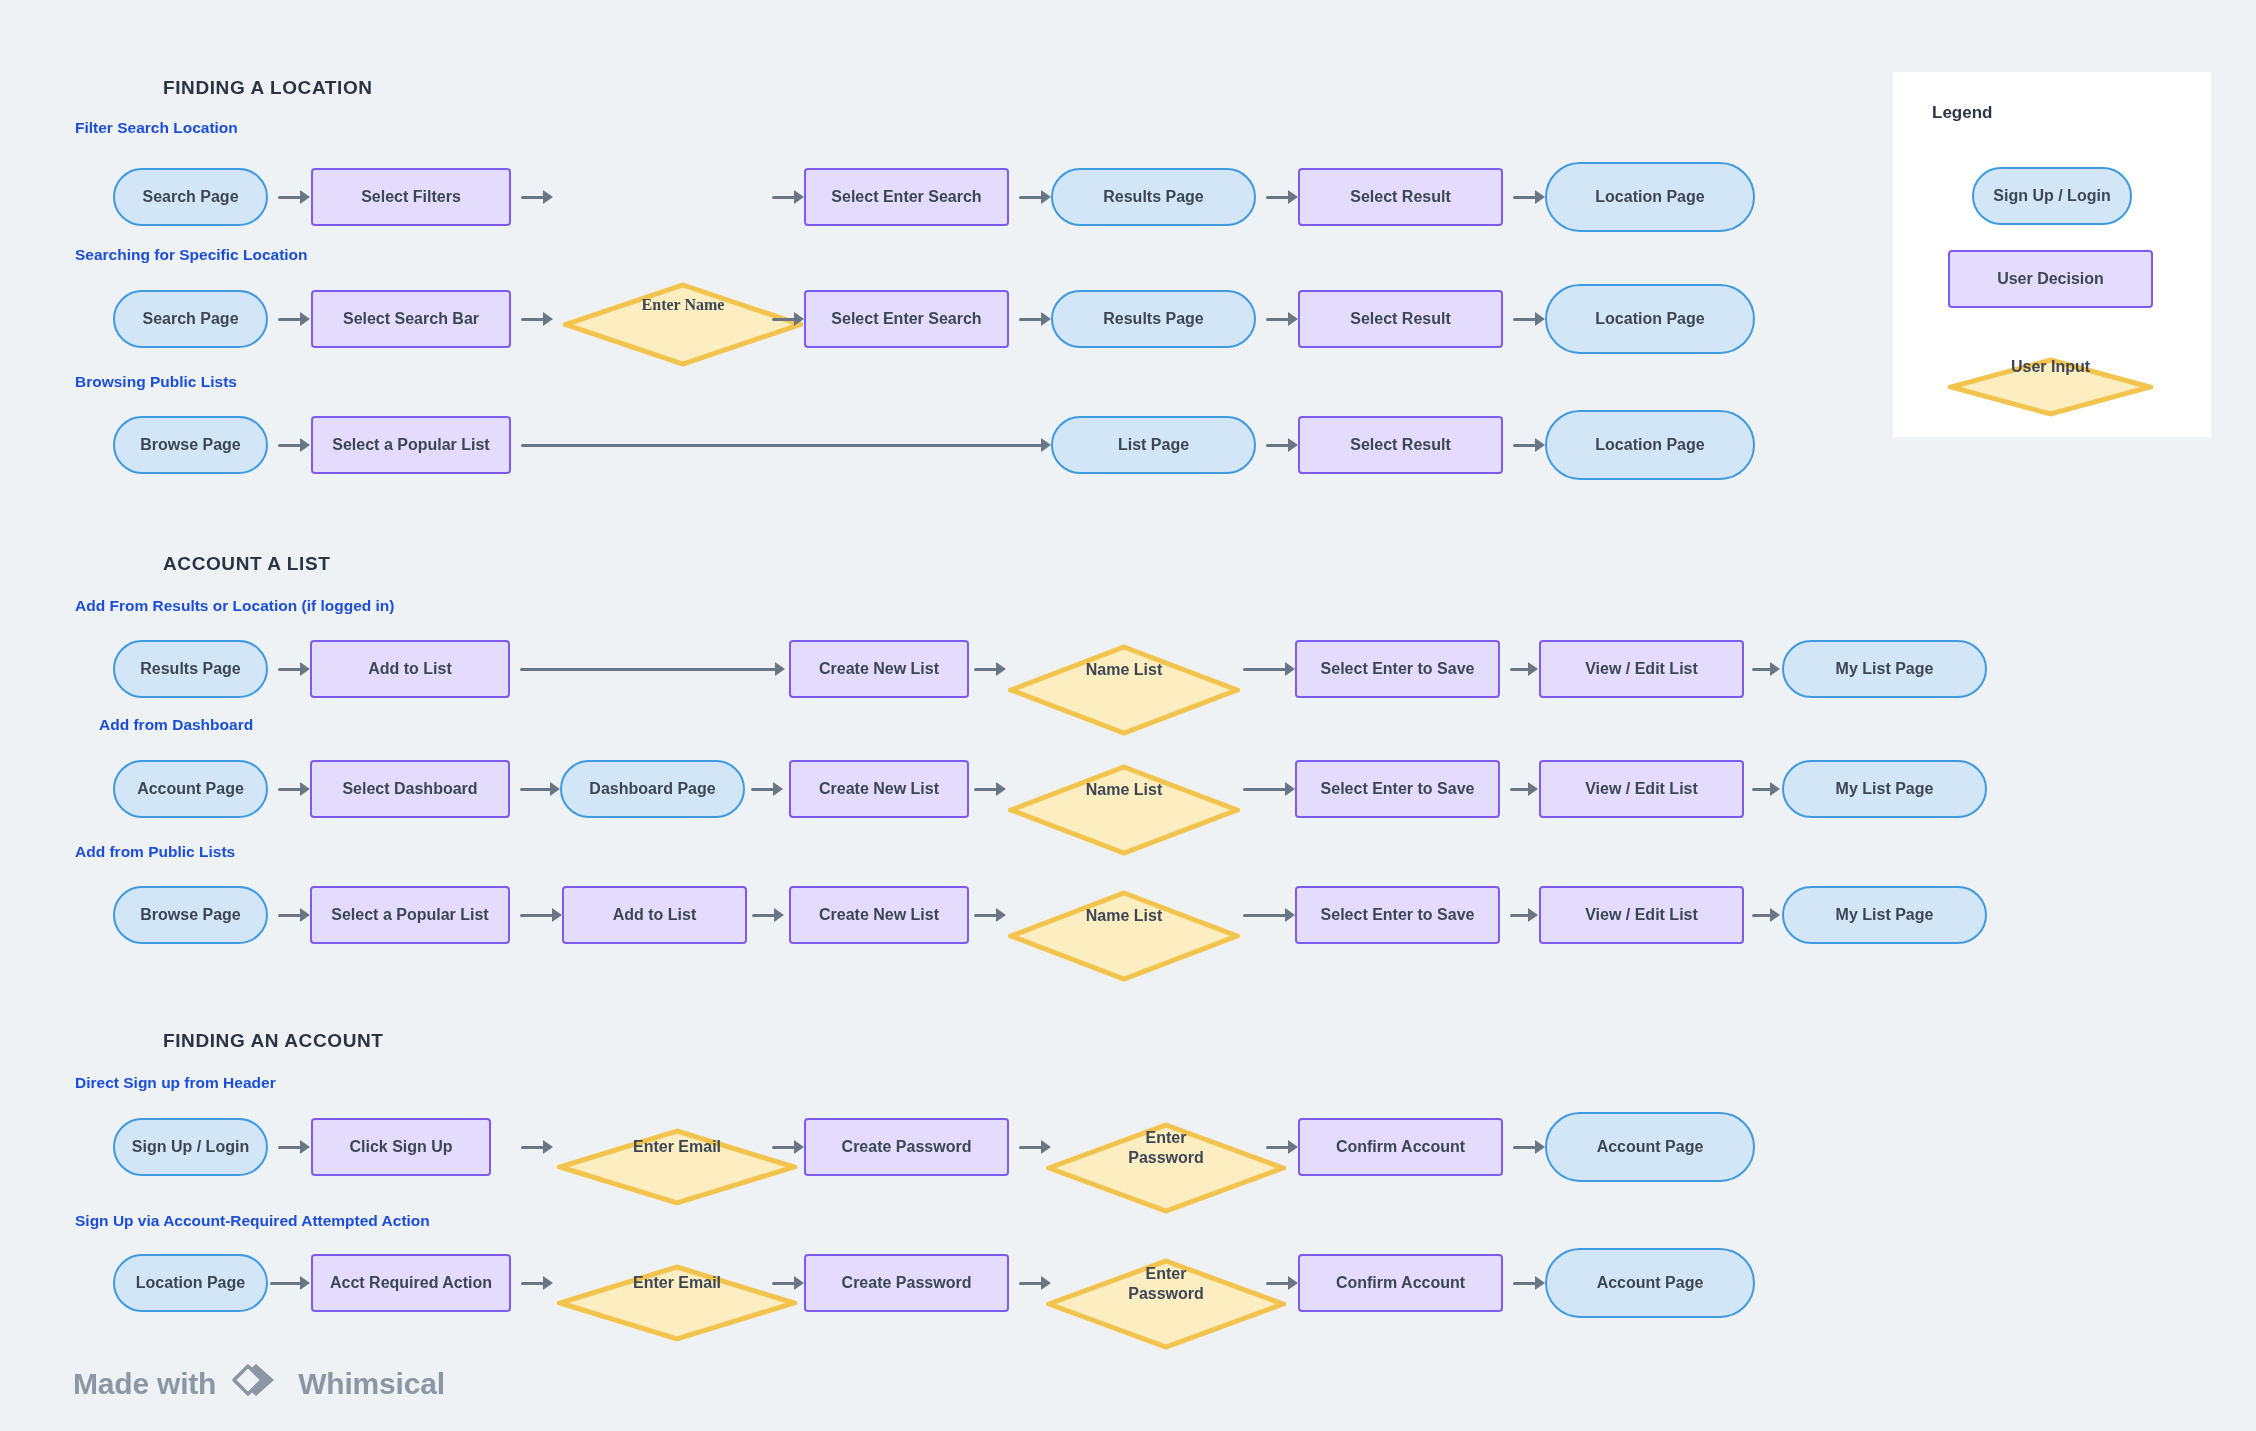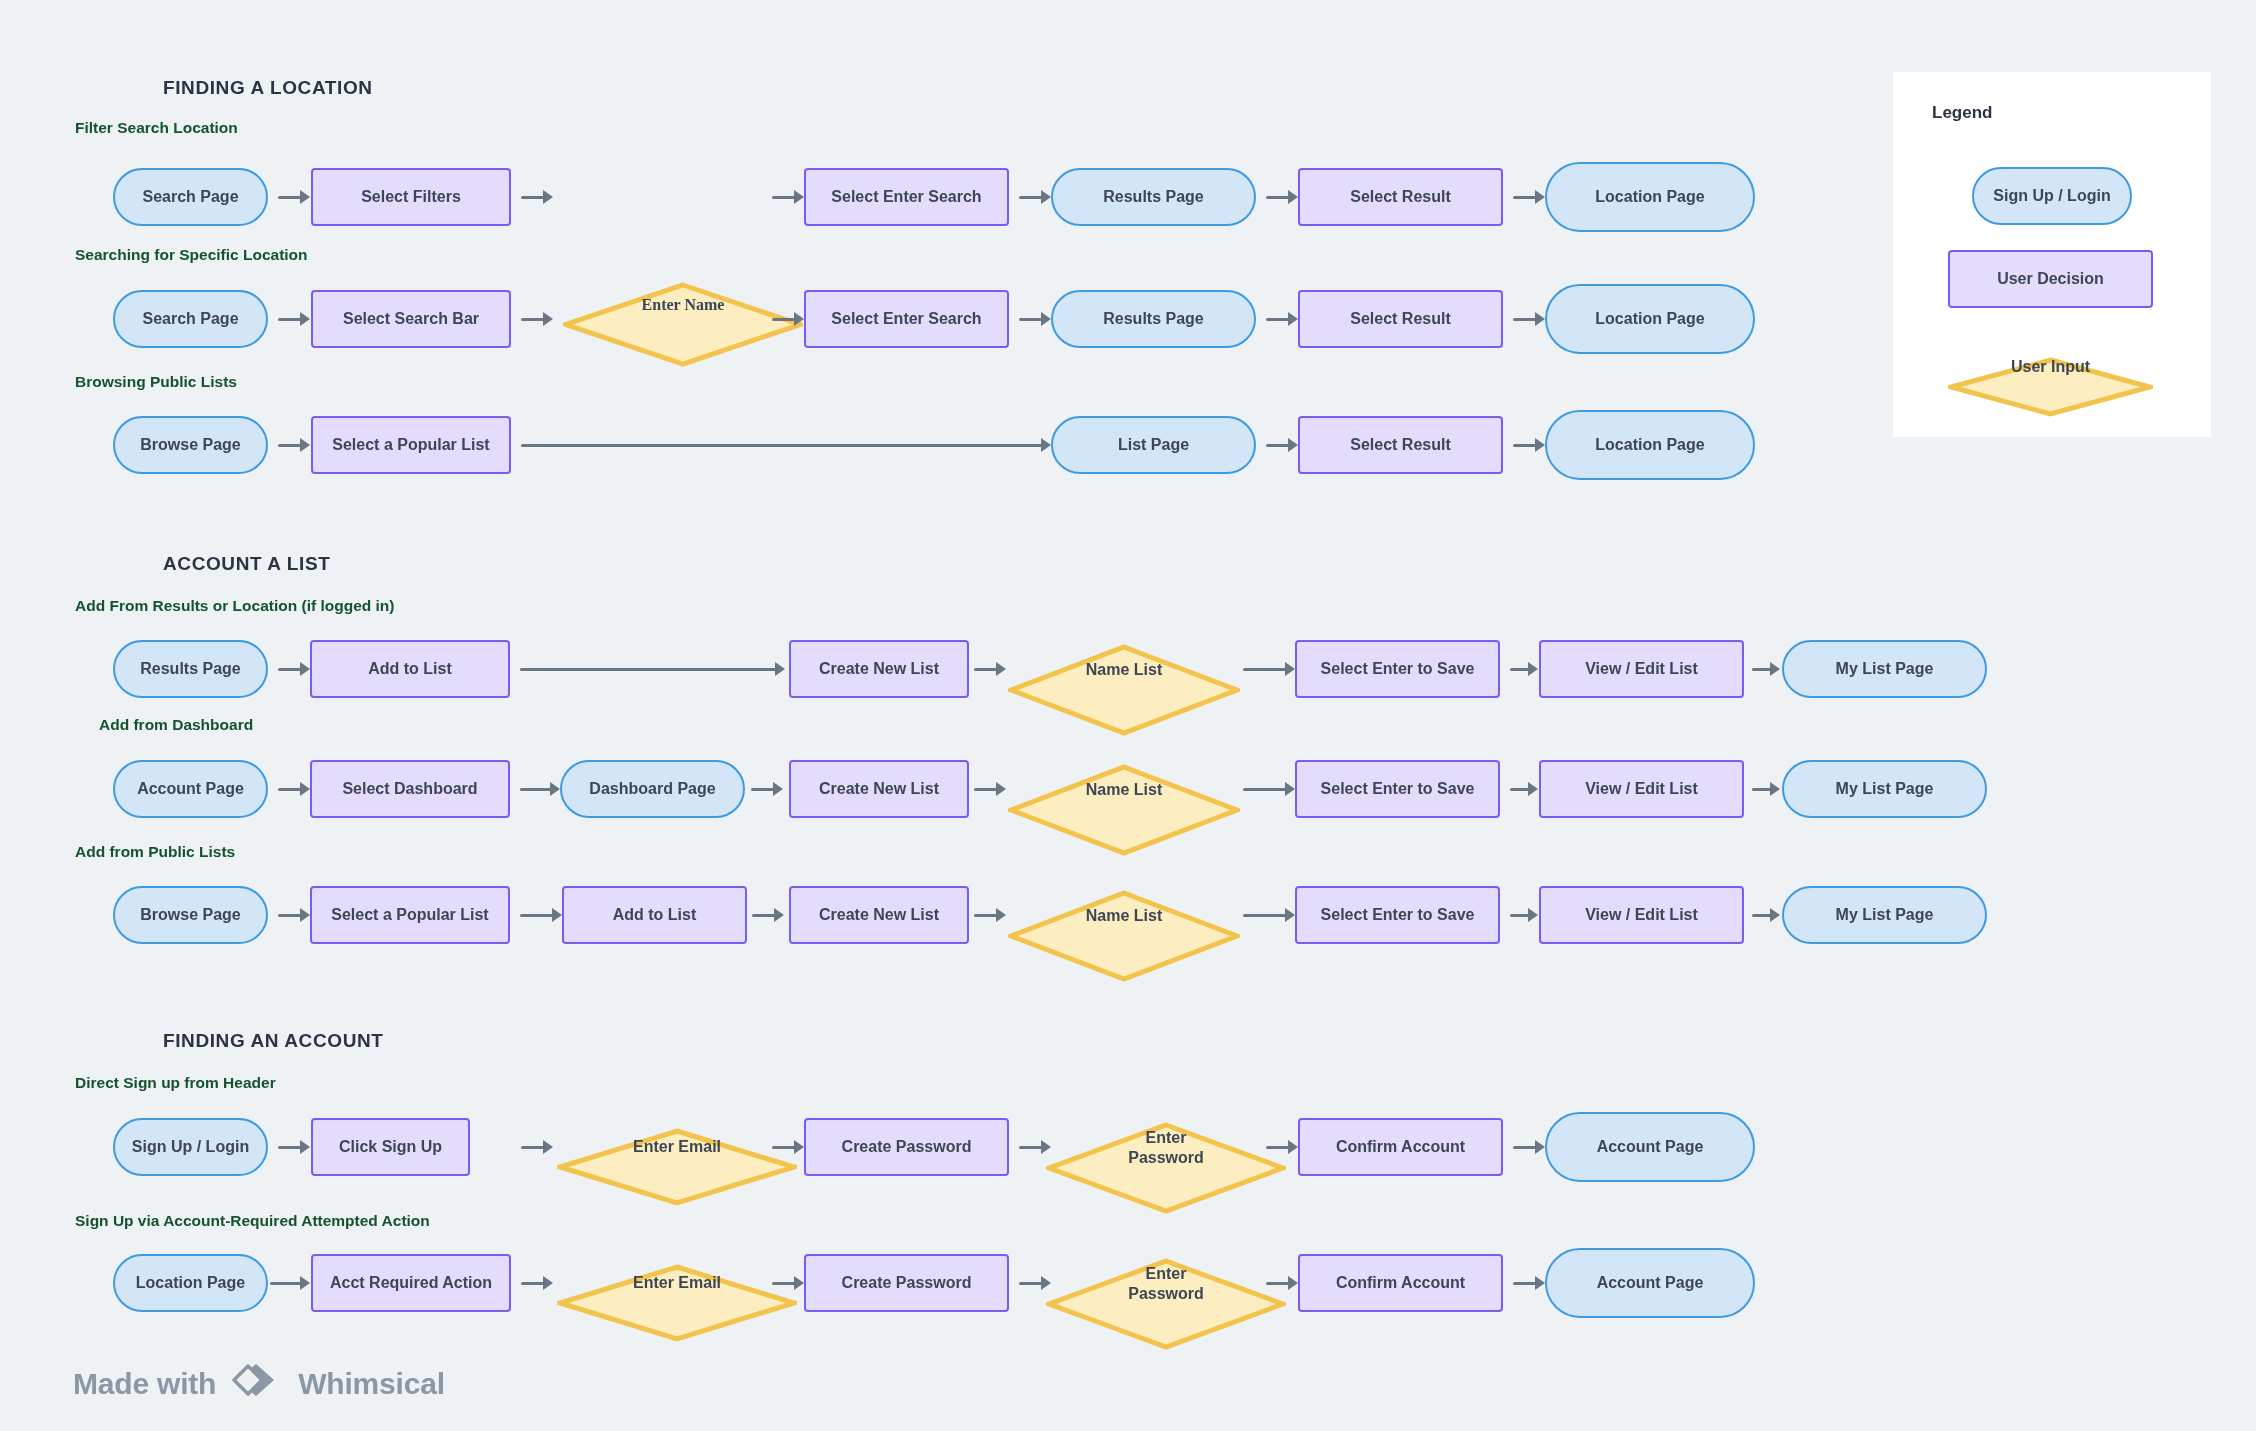--- a/index.html
+++ b/index.html
@@ -19,21 +19,21 @@
     font-size:19px;
     font-weight:bold;
     letter-spacing:.6px;
     color:#2b3445;
     white-space:nowrap;
   }
   .row-label{
     position:absolute;
     font-size:15.5px;
     font-weight:600;
-    color:#14532d;
+    color:#1d4ed8;
     white-space:nowrap;
   }
 
   
   .node{
     position:absolute;
     box-sizing:border-box;
     display:flex;
     align-items:center;
     justify-content:center;
@@ -431,21 +431,21 @@
 
   <div class="row-label" style="left:75px;top:1074px;">Direct Sign up from Header</div>
 
   <div class="node page" style="left:113px;top:1118px;width:155px;height:58px;">
     <span>Sign Up / Login</span>
   </div>
   <div class="arrow" style="left:278px;top:1140px;width:32px;">
     <span class="shaft"></span>
       <span class="head"></span>
   </div>
-  <div class="node decision" style="left:311px;top:1118px;width:159px;height:58px;text-align:right;">
+  <div class="node decision" style="left:311px;top:1118px;width:180px;height:58px;text-align:right;">
     <span>Click Sign Up</span>
   </div>
   <div class="arrow" style="left:521px;top:1140px;width:32px;">
     <span class="shaft"></span>
       <span class="head"></span>
   </div>
   <div class="node input" style="left:557px;top:1108px;width:240px;height:78px;">
     <span class="dia">
       <svg viewBox="0 0 240 78" preserveAspectRatio="none">
           <polygon points="120,3 237,39 120,75 3,39" fill="#fdeec2" stroke="#f2c44d" stroke-width="5"></polygon>

